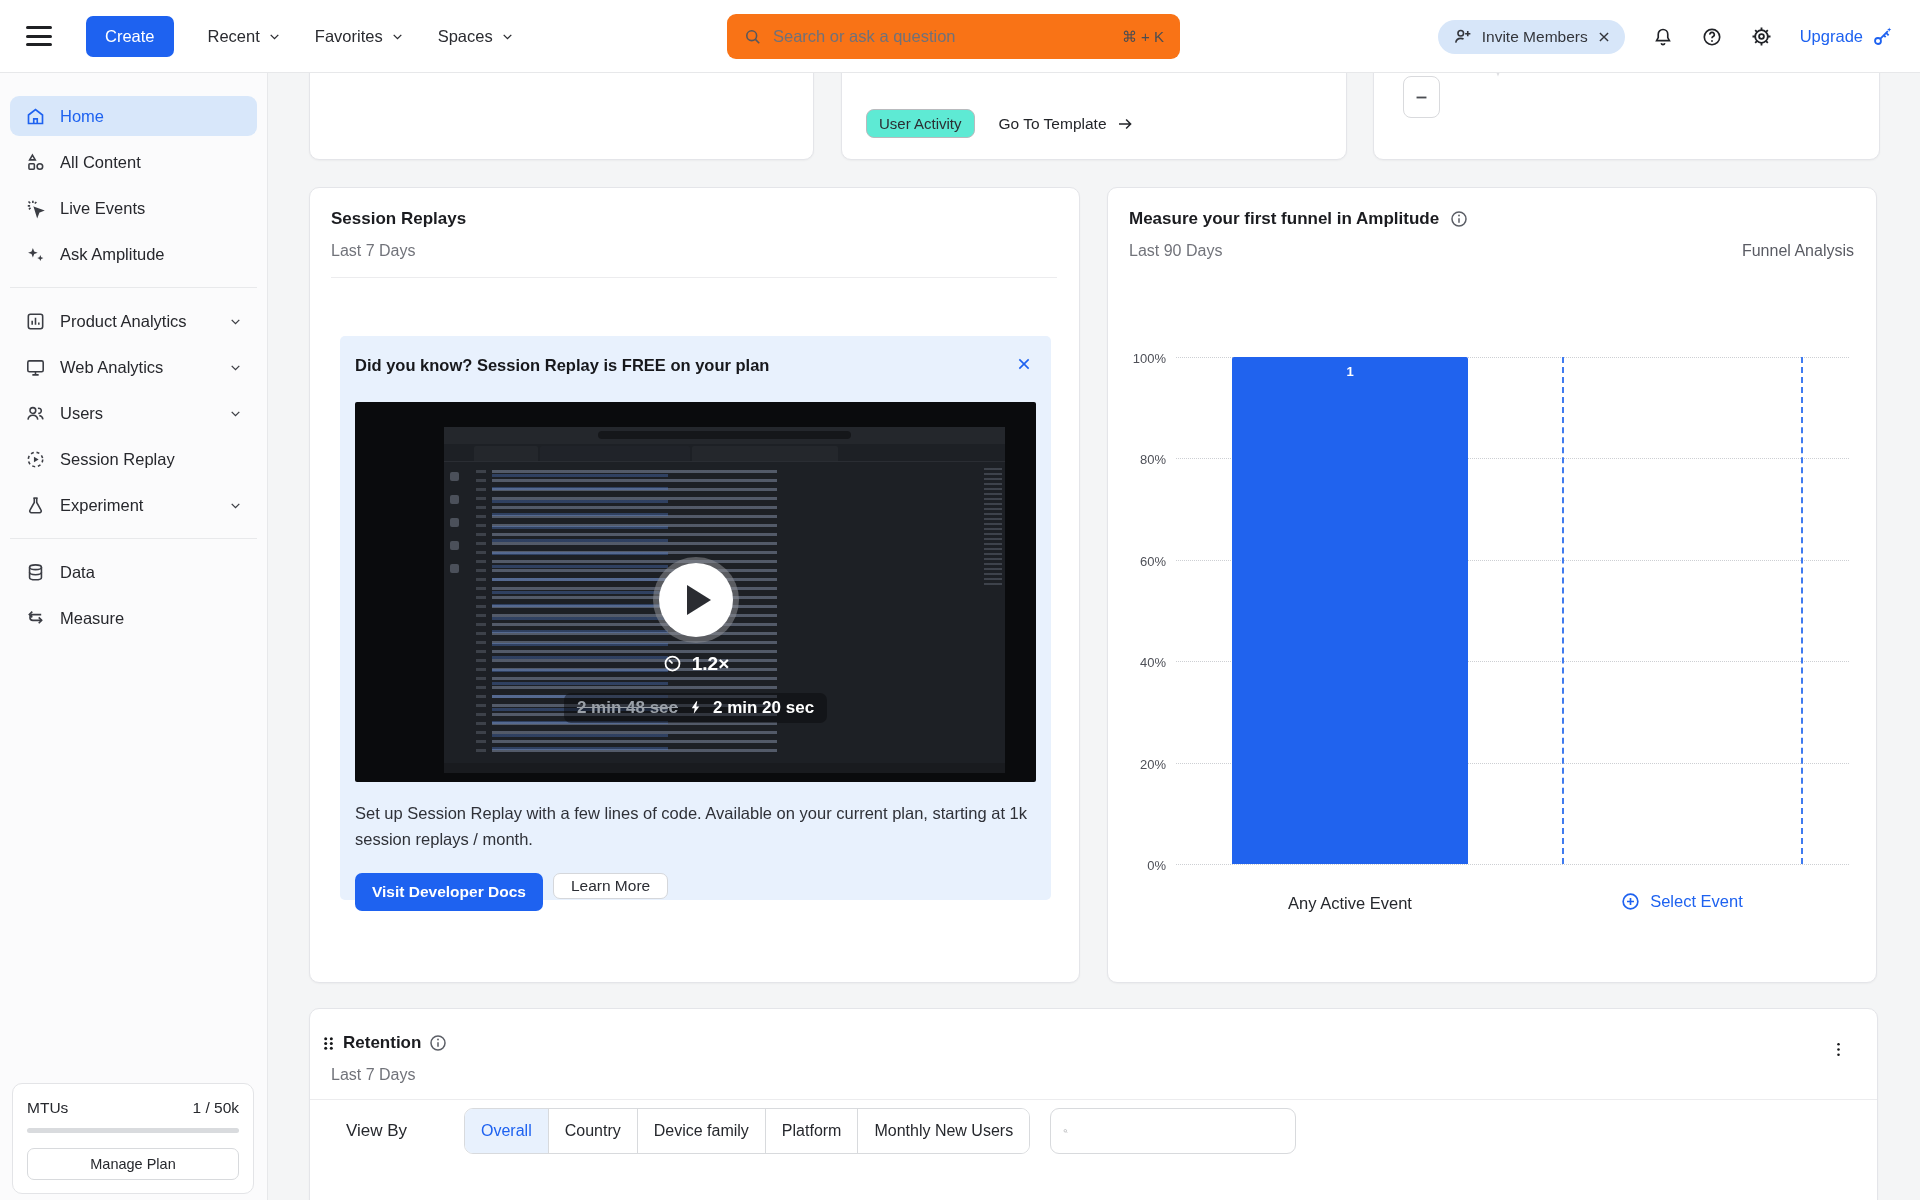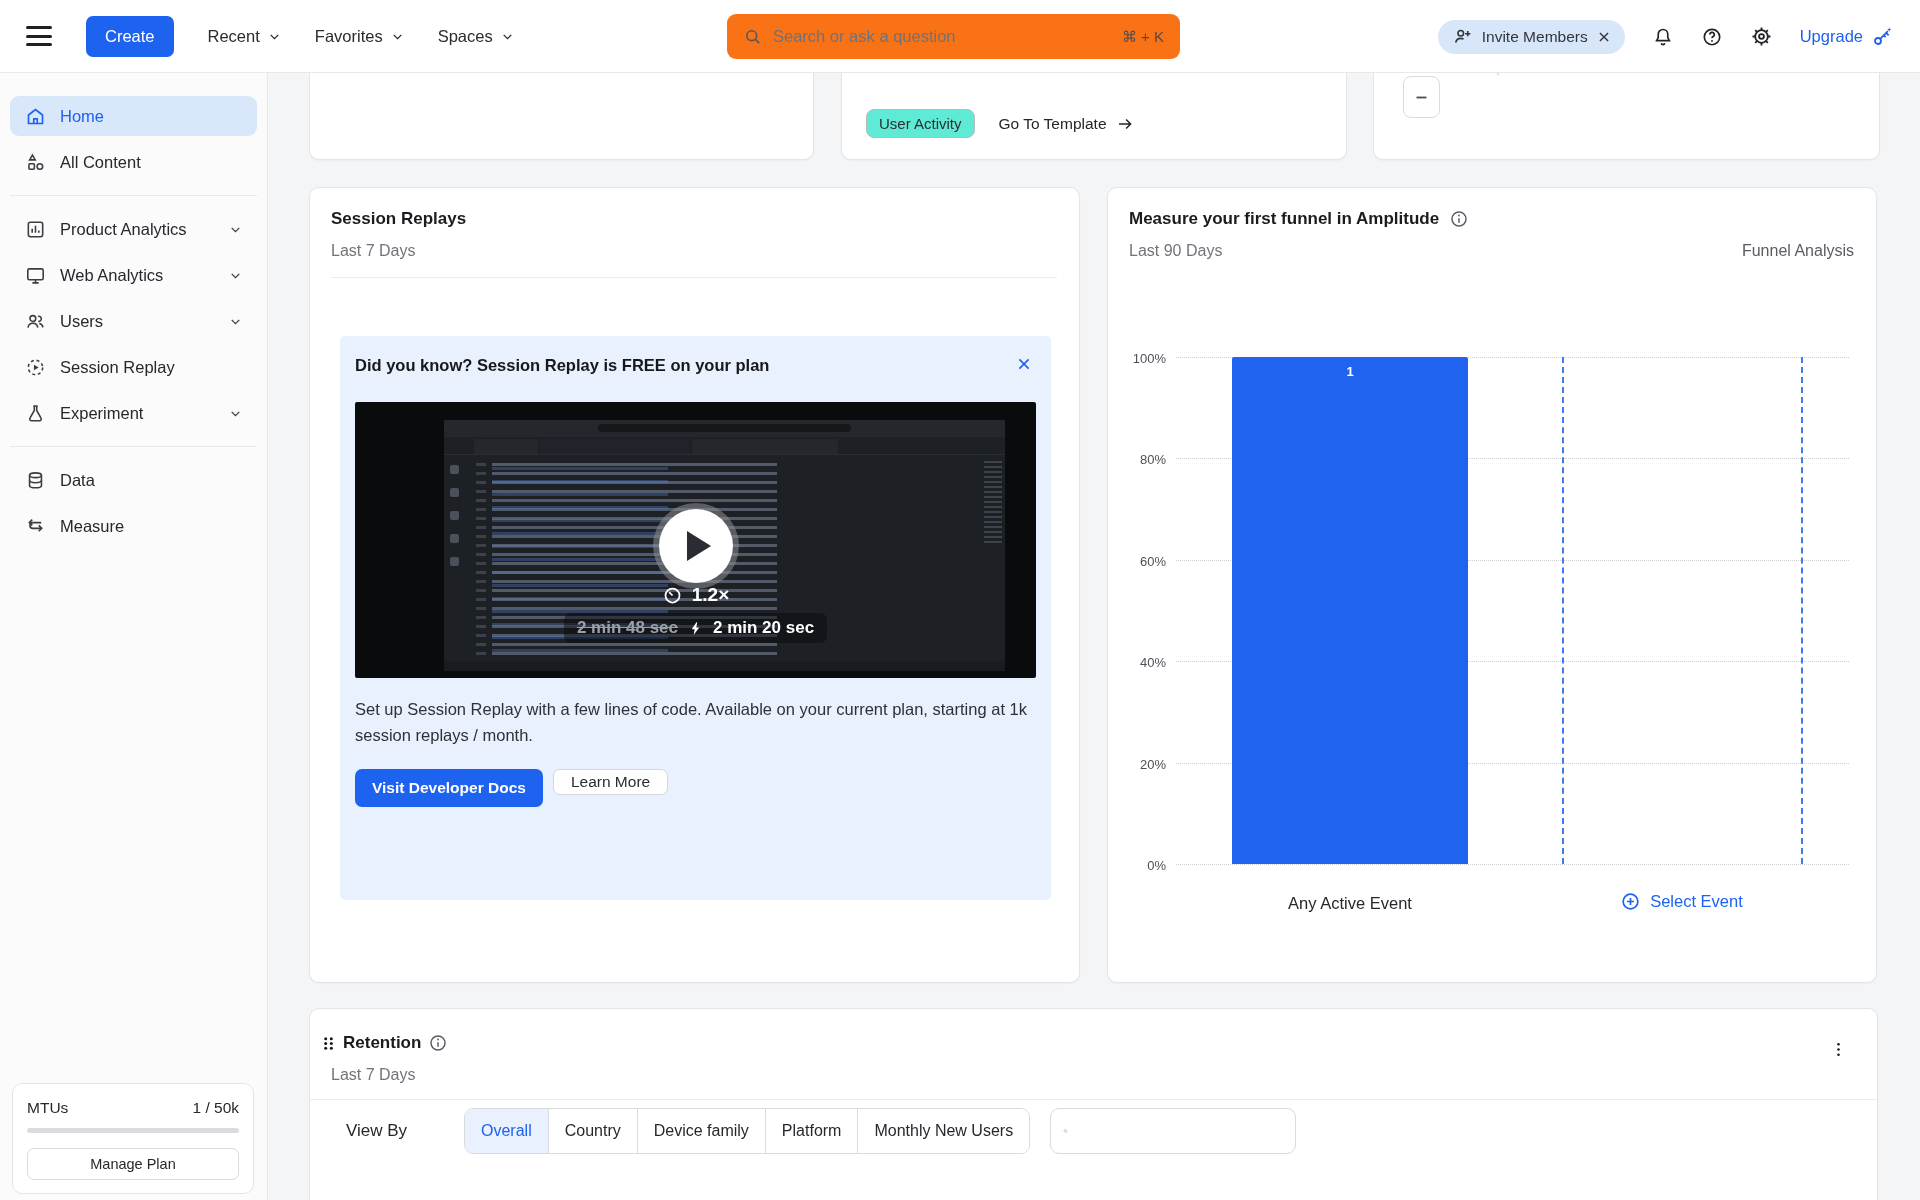--- a/index.html
+++ b/index.html
@@ -73,21 +73,21 @@
   .info-ic{color:#5b5e66;}
   .head-divider{height:1px; background:#ececee; margin-top:17px;}
 
   
   .sr-card{left:309px; top:187px; width:771px; height:796px;}
   .banner{margin:58px 20px 0 30px; width:711px; height:564px; background:var(--banner-bg);
     border-radius:5px; padding:16px 15px;}
   .banner-top{display:flex; align-items:flex-start; justify-content:space-between; height:36px;}
   .banner-title{font-size:16.5px; font-weight:bold; color:#17181c; padding-top:4px;}
   .banner-close{color:var(--accent); cursor:pointer; padding:4px;}
-  .video{position:relative; margin-top:14px; height:276px; background:#0a0b0d; border-radius:2px; overflow:hidden; cursor:pointer;text-decoration:underline;}
+  .video{position:relative; margin-top:14px; height:380px; background:#0a0b0d; border-radius:2px; overflow:hidden; cursor:pointer;text-decoration:underline;}
   .editor{position:absolute; left:13%; right:4.5%; top:6.5%; bottom:2.5%; background:#1d2025; border-radius:3px;}
   .chrome{height:17px; background:#24272c; display:flex; align-items:center; justify-content:center;}
   .chrome .addr{width:45%; height:8px; background:#15171a; border-radius:4px;}
   .tabsbar{height:18px; display:flex; gap:2px; padding:2px 2px 0 30px; border-bottom:1px solid #2a2d33;}
   .tabsbar i{display:block; height:15px; background:#24272c; border-radius:2px 2px 0 0;}
   .tabsbar i:nth-child(1){width:64px;} .tabsbar i:nth-child(2){width:150px; background:#202329;} .tabsbar i:nth-child(3){width:146px;}
   .ebody{position:absolute; top:35px; bottom:10px; left:0; right:0; display:flex;}
   .actbar{width:22px; display:flex; flex-direction:column; align-items:center; gap:14px; padding-top:10px;}
   .actbar b{width:9px; height:9px; border-radius:2px; background:#4b505a;}
   .codewrap{flex:1; position:relative; padding:8px 4px 4px 10px;}
@@ -245,20 +245,38 @@
     <div class="side-item">
       <span class="ic">
           <svg width="21" height="21" viewBox="0 0 24 24" fill="none" stroke="currentColor" stroke-width="1.8">
             <path d="M8.5 3.5l3.2 5.5H5.3z"></path>
             <rect x="4.5" y="13.5" width="6.2" height="6.2" rx="1"></rect>
             <circle cx="17" cy="16.6" r="3.2"></circle>
           </svg>
         </span>
       <span>All Content</span>
     </div>
+    <div class="side-item">
+      <span class="ic">
+          <svg width="21" height="21" viewBox="0 0 24 24" fill="none" stroke="currentColor" stroke-width="1.8">
+            <path d="M11 11l9 3.4-4.2 1.5L14 20.6z" fill="currentColor"></path>
+            <path d="M4 4l2 2M3.2 9h2.6M9 3.2v2.6M4.5 13L6.3 11.2M13 4.5L11.2 6.3"></path>
+          </svg>
+        </span>
+      <span>Live Events</span>
+    </div>
+    <div class="side-item">
+      <span class="ic">
+          <svg width="21" height="21" viewBox="0 0 24 24" fill="currentColor">
+            <path d="M9 4.5l1.5 4 4 1.5-4 1.5L9 15.5l-1.5-4-4-1.5 4-1.5z"></path>
+            <path d="M17.5 12.5l1 2.5 2.5 1-2.5 1-1 2.5-1-2.5-2.5-1 2.5-1z"></path>
+          </svg>
+        </span>
+      <span>Ask Amplitude</span>
+    </div>
     <div class="side-divider"></div>
     <div class="side-item">
       <span class="ic">
           <svg width="21" height="21" viewBox="0 0 24 24" fill="none" stroke="currentColor" stroke-width="1.8">
             <rect x="3.8" y="3.8" width="16.4" height="16.4" rx="2.4"></rect>
             <path d="M8.2 15.8v-4.6M12 15.8V7.6M15.8 15.8v-2.6"></path>
           </svg>
         </span>
       <span>Product Analytics</span>
       <span class="chev">

